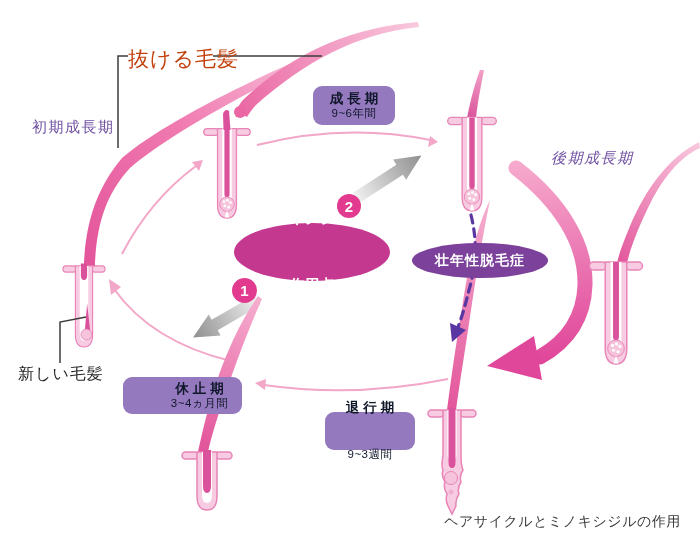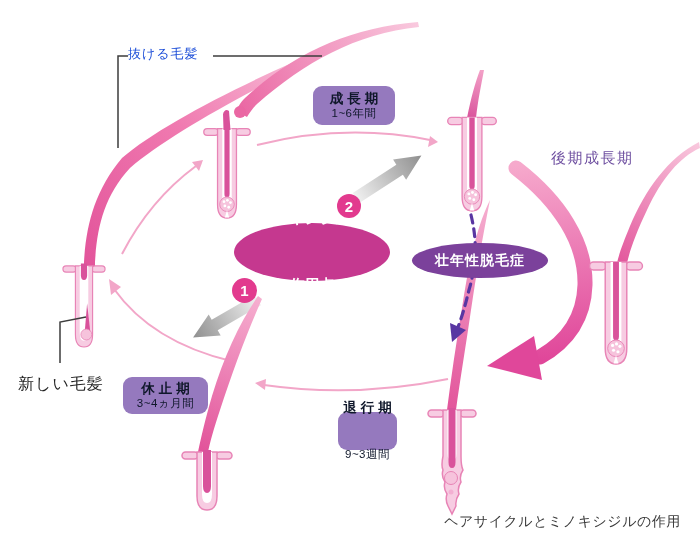--- a/index.html
+++ b/index.html
@@ -3,21 +3,21 @@
 <meta charset="utf-8">
 <style>
   html,body { margin:0; padding:0; background:#ffffff; }
   .canvas {
     position:relative; width:700px; height:541px; background:#ffffff;
     font-family:"Liberation Sans", sans-serif; overflow:hidden;
   }
   svg.art { position:absolute; left:0; top:0; }
 
   .lbl { position:absolute; white-space:nowrap; }
-  .lbl-dark   { color:#1d4ed8; font-size:13px; letter-spacing:1px; }
+  .lbl-dark   { color:#c2410c; font-size:21px; letter-spacing:1px; }
   .lbl-black  { color:#1f1f1f; font-size:16px; letter-spacing:1px; }
   .lbl-purple { color:#6E4FA0; font-size:15px; letter-spacing:1.5px; }
   .caption    { color:#3A3A3A; font-size:14px; letter-spacing:0.5px; text-align:center; }
 
   .stage-box {
     position:absolute; background:#9579BE; border-radius:9px; color:#0f172a;
     display:flex; flex-direction:column; align-items:center; justify-content:center;
     line-height:1.2; text-align:center;
   }
   .stage-name { font-size:13.5px; font-weight:bold; letter-spacing:4px; text-indent:4px; }
@@ -188,36 +188,37 @@
 
     <g>
       <polyline class="pointer" points="213,56 322,56"></polyline>
       <polyline class="pointer" points="128,56 118,56 118,148"></polyline>
     </g>
     <polyline class="pointer" points="60,363 60,322 86,317"></polyline>
   </svg>
 
   <div class="lbl lbl-dark" style="left:128px; top:45px;">抜ける毛髪</div>
 
-
-  <div class="lbl lbl-purple" style="left:551px; top:149px;">後期成長期</div>
-
-  <div class="lbl lbl-black" style="left:18px; top:374px;">新しい毛髪</div>
+  <div class="lbl lbl-purple" style="left:32px; top:118px;">初期成長期</div>
+
+  <div class="lbl lbl-purple" style="left:551px; top:149px;font-style:italic;">後期成長期</div>
+
+  <div class="lbl lbl-black" style="left:18px; top:364px;">新しい毛髪</div>
 
   <div class="stage-box" style="left:313px; top:86px; width:82px; height:39px;">
     <div class="stage-name">成長期</div>
-    <div class="stage-duration">1~6年間</div>
-  </div>
-
-  <div class="stage-box" style="left:123px; top:377px; width:85px; height:37px;">
+    <div class="stage-duration">9~6年間</div>
+  </div>
+
+  <div class="stage-box" style="left:123px; top:377px; width:85px; height:37px;padding-left:34px;">
     <div class="stage-name">休止期</div>
     <div class="stage-duration">3~4ヵ月間</div>
   </div>
 
-  <div class="stage-box" style="left:338px; top:412px; width:59px; height:38px;gap:32px;">
+  <div class="stage-box" style="left:325px; top:412px; width:90px; height:38px;gap:32px;">
     <div class="stage-name">退行期</div>
     <div class="stage-duration">9~3週間</div>
   </div>
 
   <div class="oval oval-magenta" style="left:234px; top:223px; width:156px; height:58px;">
     <div>ミノキシジルの</div>
     <div>作用点</div>
   </div>
 
   <div class="oval oval-purple" style="left:412px; top:243px; width:136px; height:35px;">

